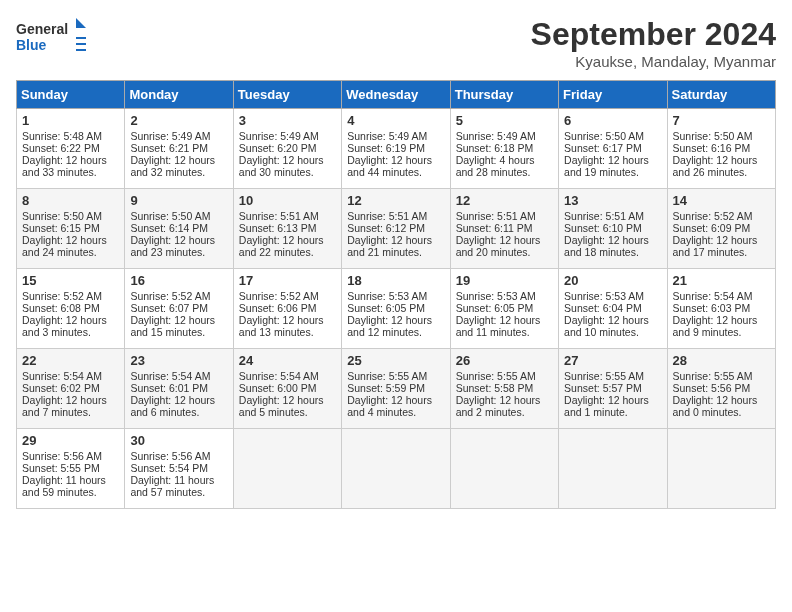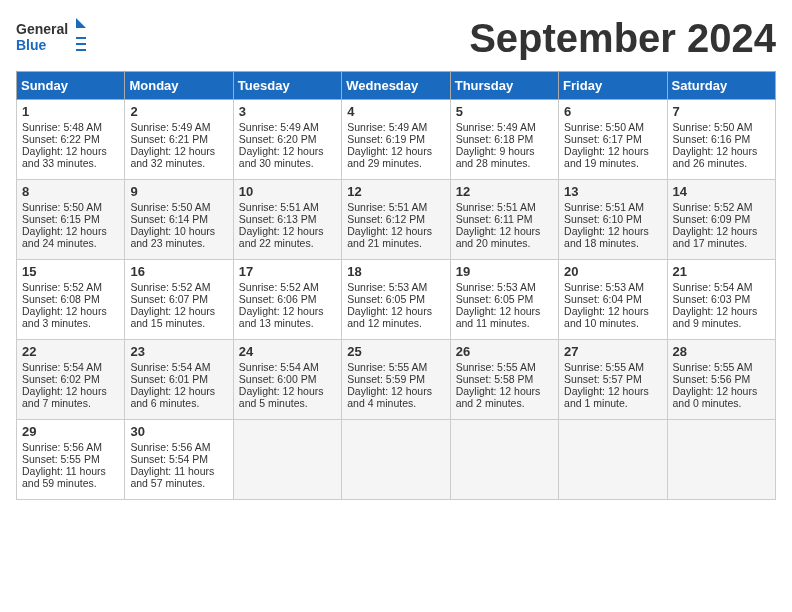--- a/index.html
+++ b/index.html
@@ -16,21 +16,21 @@
       align-items: flex-start;
       margin-bottom: 10px;
     }
     .logo {
       display: flex;
       align-items: flex-end;
       gap: 4px;
     }
     .title-block { text-align: right; }
     .month-title {
-      font-size: 40px;
+      font-size: 32px;
       font-weight: bold;
       color: #333;
     }
     .subtitle {
       font-size: 15px;
       color: #555;
     }
     table {
       width: 100%;
       border-collapse: collapse;
@@ -76,48 +76,49 @@
     <text x="0" y="18" font-size="14" font-weight="bold" fill="#333" font-family="Arial">General</text>
     <text x="0" y="34" font-size="14" font-weight="bold" fill="#1a6abf" font-family="Arial">Blue</text>
     <polygon points="60,2 70,12 60,12" fill="#1a6abf"></polygon>
     <line x1="60" y1="22" x2="70" y2="22" stroke="#1a6abf" stroke-width="2"></line>
     <line x1="60" y1="28" x2="70" y2="28" stroke="#1a6abf" stroke-width="2"></line>
     <line x1="60" y1="34" x2="70" y2="34" stroke="#1a6abf" stroke-width="2"></line>
   </svg>
     </div>
   <div class="title-block">
     <div class="month-title">September 2024</div>
+    <div class="subtitle">Kyaukse, Mandalay, Myanmar</div>
   </div>
 </div>
 
 <table>
   <thead>
     <tr id="header-row">
         <th>Sunday</th>
         <th>Monday</th>
         <th>Tuesday</th>
         <th>Wednesday</th>
         <th>Thursday</th>
         <th>Friday</th>
         <th>Saturday</th>
       </tr>
   </thead>
   <tbody id="calendar-body">
       <tr>
         <td><span class="day-num">1</span><span>Sunrise: 5:48 AM</span><br><span>Sunset: 6:22 PM</span><br><span>Daylight: 12 hours and 33 minutes.</span></td>
         <td><span class="day-num">2</span><span>Sunrise: 5:49 AM</span><br><span>Sunset: 6:21 PM</span><br><span>Daylight: 12 hours and 32 minutes.</span></td>
         <td><span class="day-num">3</span><span>Sunrise: 5:49 AM</span><br><span>Sunset: 6:20 PM</span><br><span>Daylight: 12 hours and 30 minutes.</span></td>
-        <td><span class="day-num">4</span><span>Sunrise: 5:49 AM</span><br><span>Sunset: 6:19 PM</span><br><span>Daylight: 12 hours and 29 minutes.</span></td>
-        <td><span class="day-num">5</span><span>Sunrise: 5:49 AM</span><br><span>Sunset: 6:18 PM</span><br><span>Daylight: 9 hours and 28 minutes.</span></td>
+        <td><span class="day-num">4</span><span>Sunrise: 5:49 AM</span><br><span>Sunset: 6:19 PM</span><br><span>Daylight: 12 hours and 44 minutes.</span></td>
+        <td><span class="day-num">5</span><span>Sunrise: 5:49 AM</span><br><span>Sunset: 6:18 PM</span><br><span>Daylight: 4 hours and 28 minutes.</span></td>
         <td><span class="day-num">6</span><span>Sunrise: 5:50 AM</span><br><span>Sunset: 6:17 PM</span><br><span>Daylight: 12 hours and 19 minutes.</span></td>
         <td><span class="day-num">7</span><span>Sunrise: 5:50 AM</span><br><span>Sunset: 6:16 PM</span><br><span>Daylight: 12 hours and 26 minutes.</span></td>
       </tr>
       <tr>
         <td><span class="day-num">8</span><span>Sunrise: 5:50 AM</span><br><span>Sunset: 6:15 PM</span><br><span>Daylight: 12 hours and 24 minutes.</span></td>
-        <td><span class="day-num">9</span><span>Sunrise: 5:50 AM</span><br><span>Sunset: 6:14 PM</span><br><span>Daylight: 10 hours and 23 minutes.</span></td>
+        <td><span class="day-num">9</span><span>Sunrise: 5:50 AM</span><br><span>Sunset: 6:14 PM</span><br><span>Daylight: 12 hours and 23 minutes.</span></td>
         <td><span class="day-num">10</span><span>Sunrise: 5:51 AM</span><br><span>Sunset: 6:13 PM</span><br><span>Daylight: 12 hours and 22 minutes.</span></td>
         <td><span class="day-num">12</span><span>Sunrise: 5:51 AM</span><br><span>Sunset: 6:12 PM</span><br><span>Daylight: 12 hours and 21 minutes.</span></td>
         <td><span class="day-num">12</span><span>Sunrise: 5:51 AM</span><br><span>Sunset: 6:11 PM</span><br><span>Daylight: 12 hours and 20 minutes.</span></td>
         <td><span class="day-num">13</span><span>Sunrise: 5:51 AM</span><br><span>Sunset: 6:10 PM</span><br><span>Daylight: 12 hours and 18 minutes.</span></td>
         <td><span class="day-num">14</span><span>Sunrise: 5:52 AM</span><br><span>Sunset: 6:09 PM</span><br><span>Daylight: 12 hours and 17 minutes.</span></td>
       </tr>
       <tr>
         <td><span class="day-num">15</span><span>Sunrise: 5:52 AM</span><br><span>Sunset: 6:08 PM</span><br><span>Daylight: 12 hours and 3 minutes.</span></td>
         <td><span class="day-num">16</span><span>Sunrise: 5:52 AM</span><br><span>Sunset: 6:07 PM</span><br><span>Daylight: 12 hours and 15 minutes.</span></td>
         <td><span class="day-num">17</span><span>Sunrise: 5:52 AM</span><br><span>Sunset: 6:06 PM</span><br><span>Daylight: 12 hours and 13 minutes.</span></td>

